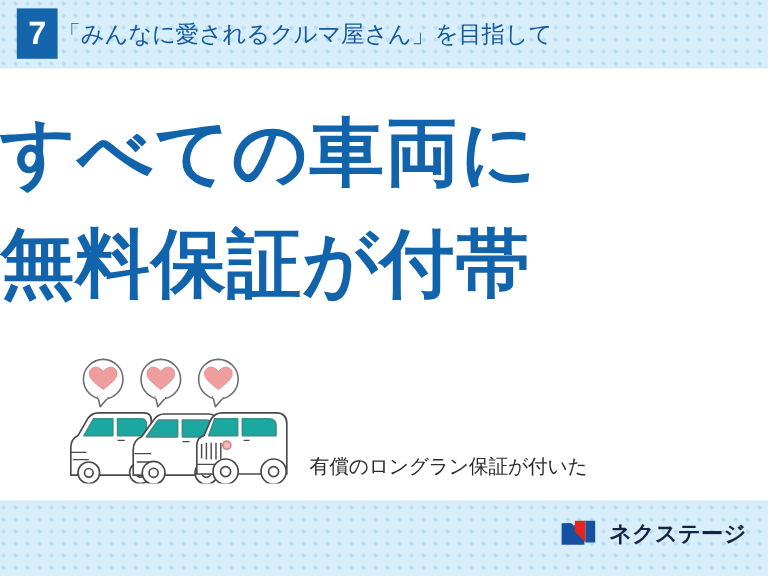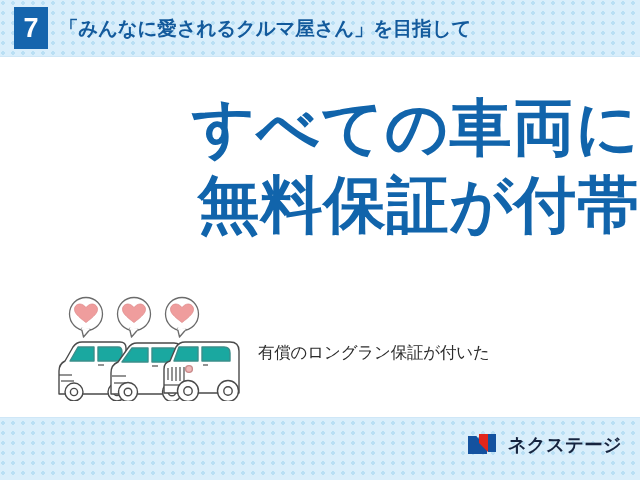--- a/index.html
+++ b/index.html
@@ -47,24 +47,23 @@
     display: flex;
     align-items: center;
     justify-content: center;
     font-size: 27px;
     font-weight: bold;
     font-family: "Liberation Sans", "DejaVu Sans", sans-serif;
     line-height: 1;
     letter-spacing: 0;
   }
   .header-title {
-    margin-left: 11px;
     color: #135a9c;
     font-size: 19.5px;
-    font-weight: bold;
+    font-weight: normal;
     letter-spacing: -0.2px;
     white-space: nowrap;
   }
 
   
   .content-card {
     position: absolute;
     left: 0;
     top: 56px;
     width: 640px;
@@ -74,45 +73,45 @@
     border-bottom: 1px solid #cfe7f7;
     box-sizing: border-box;
   }
 
   
   .headline {
     position: absolute;
     left: 0;
     top: 38px;
     width: 640px;
-    text-align: right;
+    text-align: left;
     color: #1164ab;
     font-weight: bold;
     line-height: 1.08;
     letter-spacing: 1px;
   }
   .headline-line {
     display: block;
     font-size: 62px;
     white-space: nowrap;
   }
   .headline-line.line2 {
     font-size: 62px;
-    margin-top: 10px;
+    margin-top: 26px;
   }
 
   
   .info-row {
     position: absolute;
     left: 0;
     top: 236px;
     width: 640px;
     height: 110px;
     display: flex;
-    align-items: center;
+    align-items: flex-end;
   }
   .illustration {
     margin-left: 48px;
     width: 206px;
     height: 106px;
     flex: 0 0 auto;
   }
   .copy-block {
     margin-left: 4px;
     padding-top: 8px;

